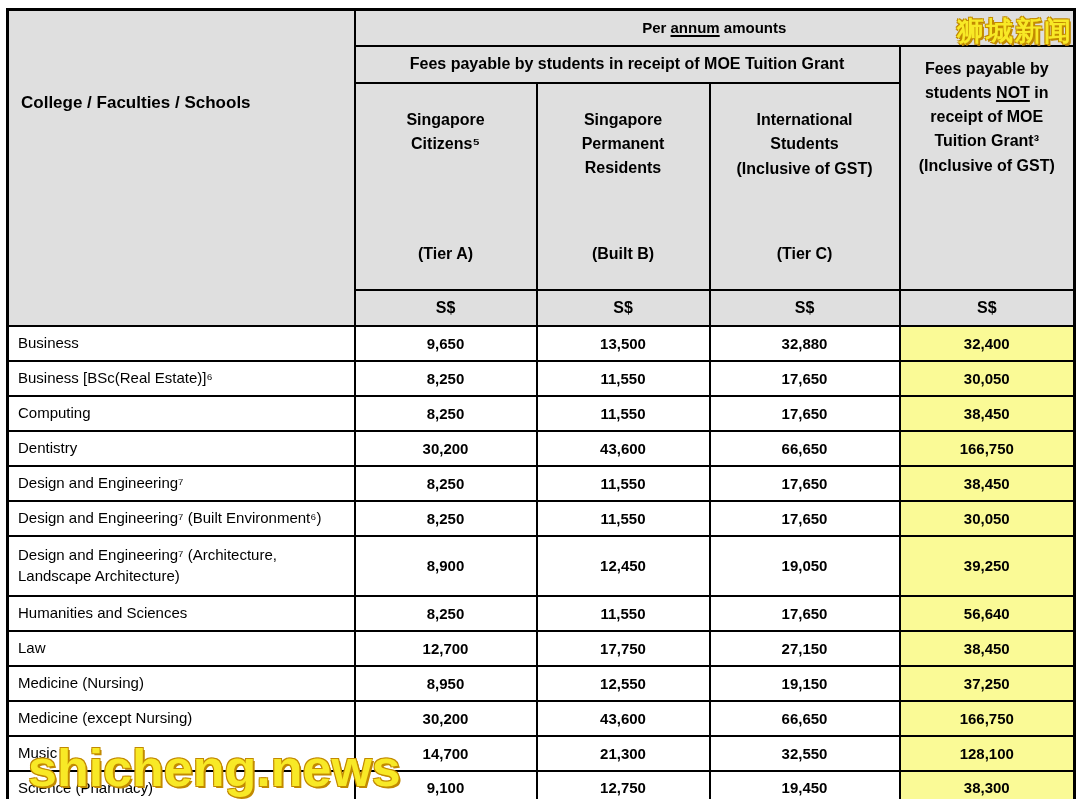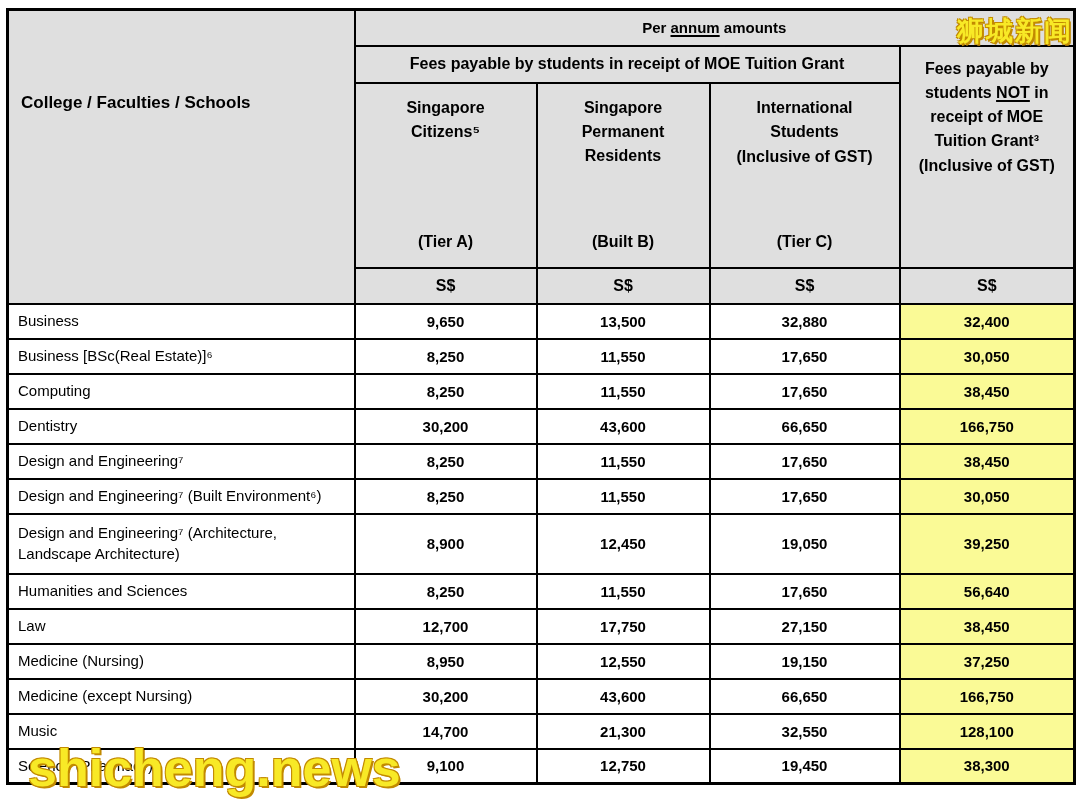--- a/index.html
+++ b/index.html
@@ -34,21 +34,21 @@
 
   td.rowhead-cell {
     text-align: left;
     vertical-align: top;
     padding: 82px 10px 0 12px;
     font-size: 17px;
   }
   td.per-annum-cell { height: 36px; font-size: 15px; }
   td.grant-cell { height: 37px; font-size: 16px; }
 
-  td.tier-cell { height: 185px; vertical-align: top; padding: 0; }
+  td.tier-cell { height: 185px; vertical-align: top; padding: 12px; }
   .tier-inner {
     display: flex; flex-direction: column;
     height: 181px; padding-top: 12px;
   }
   .tier-name { font-size: 16px; line-height: 1.5; white-space: pre-line; }
   .gst-line { font-size: 16px; margin-top: 4px; }
   .tier-label { margin-top: auto; padding-bottom: 14px; font-size: 16px; }
 
   td.nogrant-cell { vertical-align: top; padding: 10px 6px 0 6px; }
   .nogrant-text { font-size: 16px; line-height: 1.5; }

